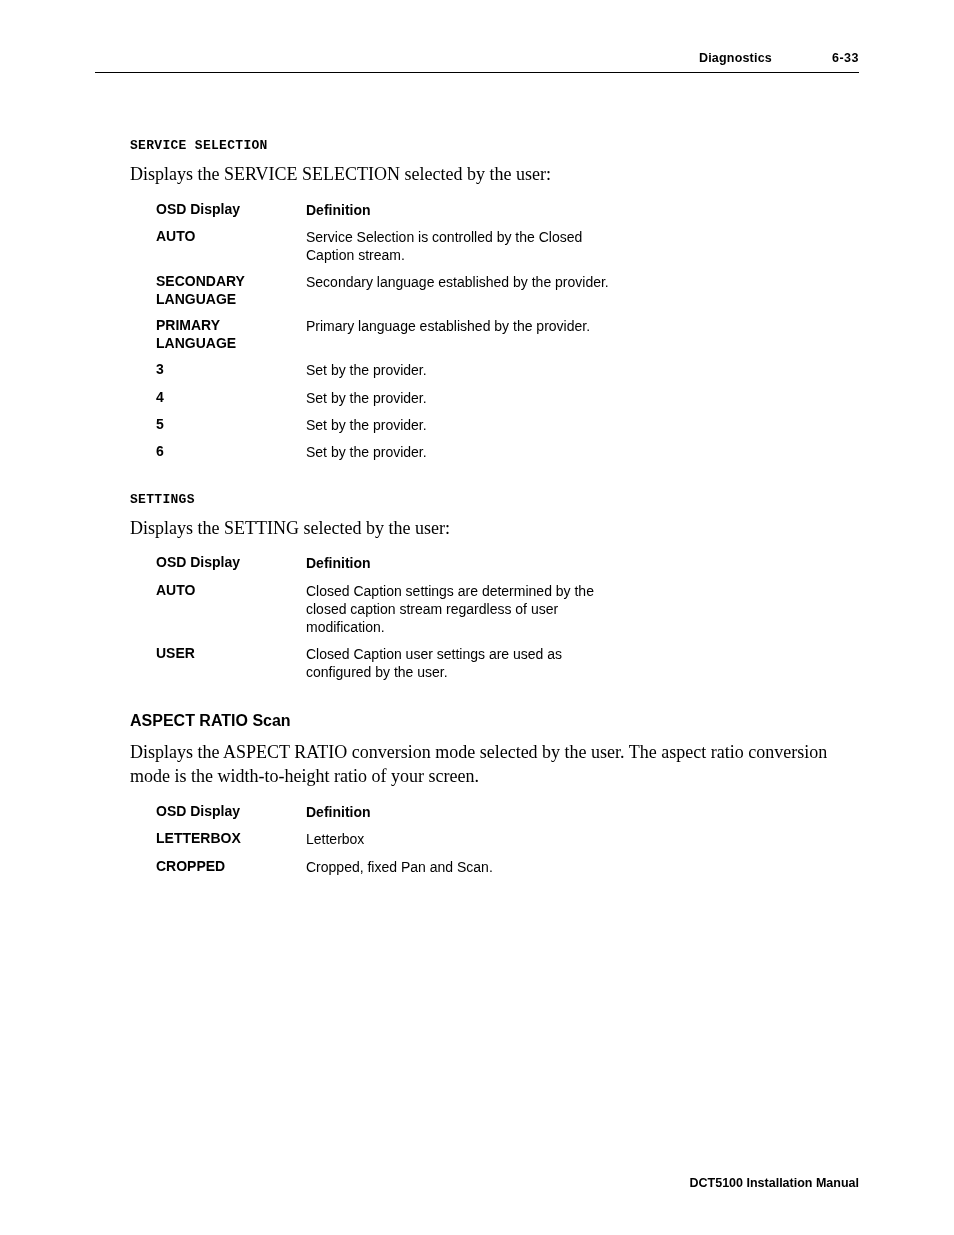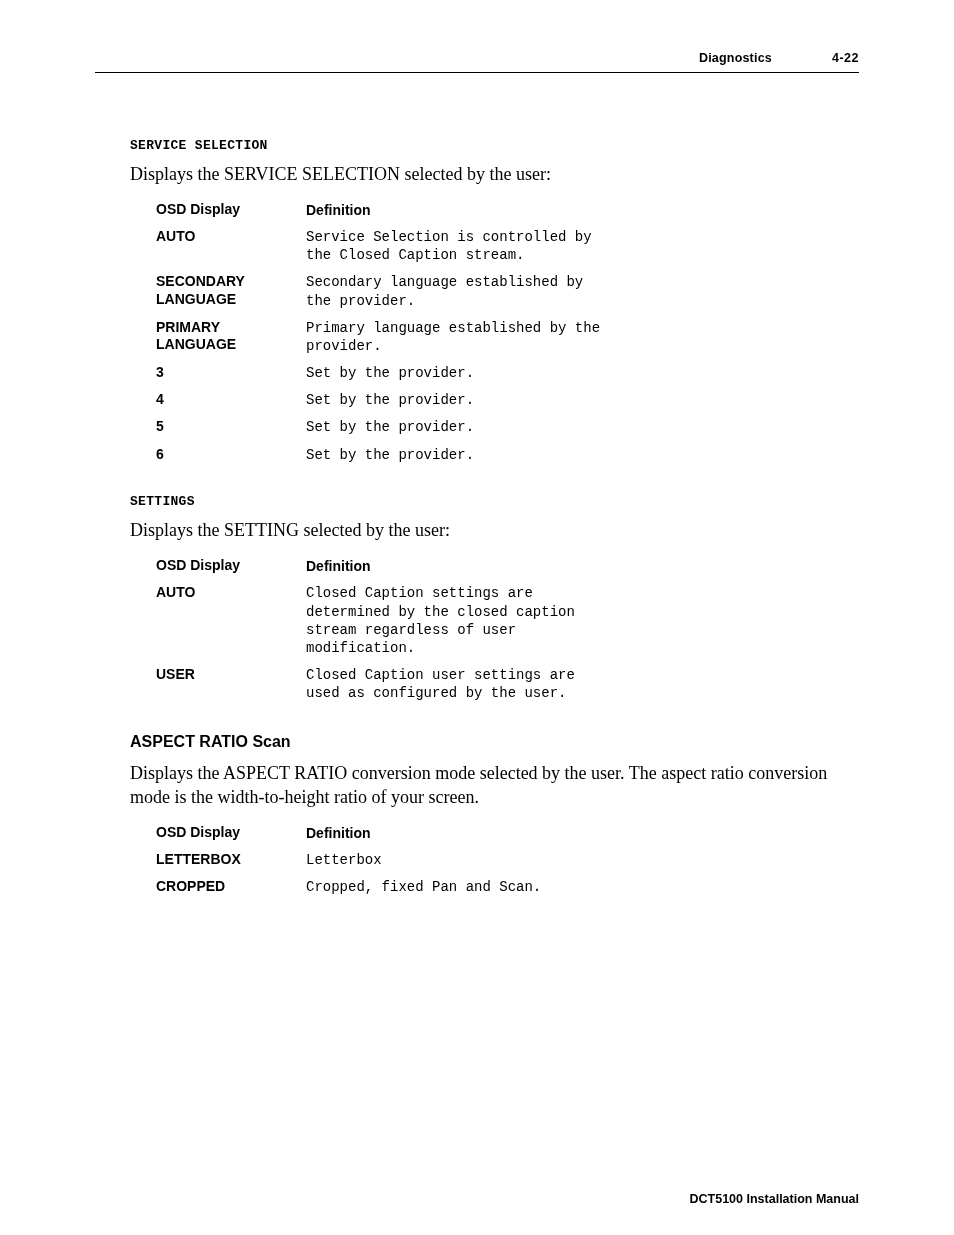--- a/index.html
+++ b/index.html
@@ -10,31 +10,31 @@
     .hdr-right { position: absolute; right: 95px; top: 51px; font-size: 12.5px; font-weight: 700; font-family: Arial, sans-serif; display: flex; align-items: baseline; gap: 60px; }
     .hdr-right .chap { letter-spacing: 0.2px; }
     .hdr-right .pn { letter-spacing: 0.5px; }
     .content { position: absolute; left: 130px; right: 110px; top: 138px; }
     .sec-label { font-family: Liberation Mono, monospace; font-weight: 700; font-size: 13px; letter-spacing: 0.3px; margin-bottom: 9px; }
     .serif { font-family: "Century Schoolbook", "New Century Schoolbook", Georgia, serif; font-size: 18px; line-height: 1.35; margin-bottom: 10px; }
     .tbl { margin-left: 26px; margin-top: 6px; margin-bottom: 26px; }
     .tbl .row { display: flex; align-items: flex-start; padding: 4.5px 0; }
     .tbl .row.head .c1, .tbl .row.head .c2 { font-weight: 700; font-family: Arial, sans-serif; font-size: 14px; }
     .tbl .c1 { width: 150px; flex: 0 0 150px; font-family: Arial, sans-serif; font-weight: 700; font-size: 14px; line-height: 1.25; padding-right: 6px; }
-    .tbl .c2 { flex: 0 0 305px; font-family: Liberation Mono, monospace; font-weight: 400; font-size: 14px; line-height: 1.3; }
+    .tbl .c2 { flex: 0 0 305px; font-family: Liberation Sans, sans-serif; font-weight: 400; font-size: 14px; line-height: 1.3; }
     .section-title { font-family: Arial, sans-serif; font-weight: 700; font-size: 16px; margin-top: 2px; margin-bottom: 10px; }
-    .footer { position: absolute; right: 95px; bottom: 29px; font-family: Arial, sans-serif; font-weight: 700; font-size: 12.5px; }
+    .footer { position: absolute; right: 95px; bottom: 45px; font-family: Arial, sans-serif; font-weight: 700; font-size: 12.5px; }
   </style>
 </head>
 <body>
 
 <div class="page">
   <div class="hdr-right">
     <span class="chap">Diagnostics</span>
-    <span class="pn">4-22</span>
+    <span class="pn">6-33</span>
   </div>
   <div class="hdr-line"></div>
 
   <div class="content">
 
     <div class="sec-label">SERVICE SELECTION</div>
     <div class="serif">Displays the SERVICE SELECTION selected by the user:</div>
     <div class="tbl">
       <div class="row head">
         <div class="c1">OSD Display</div>

